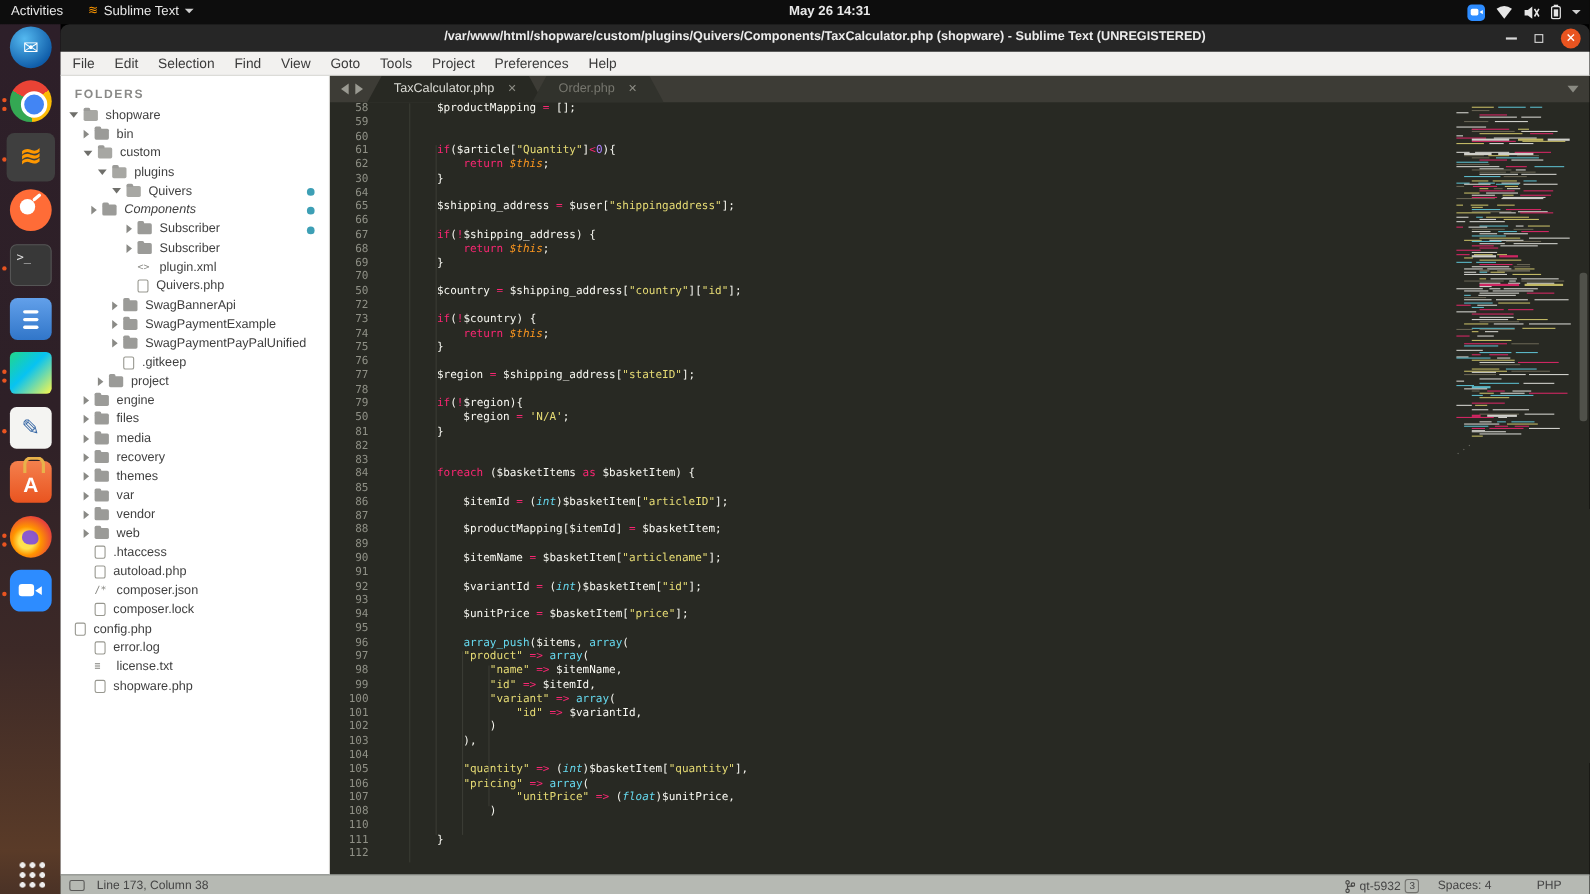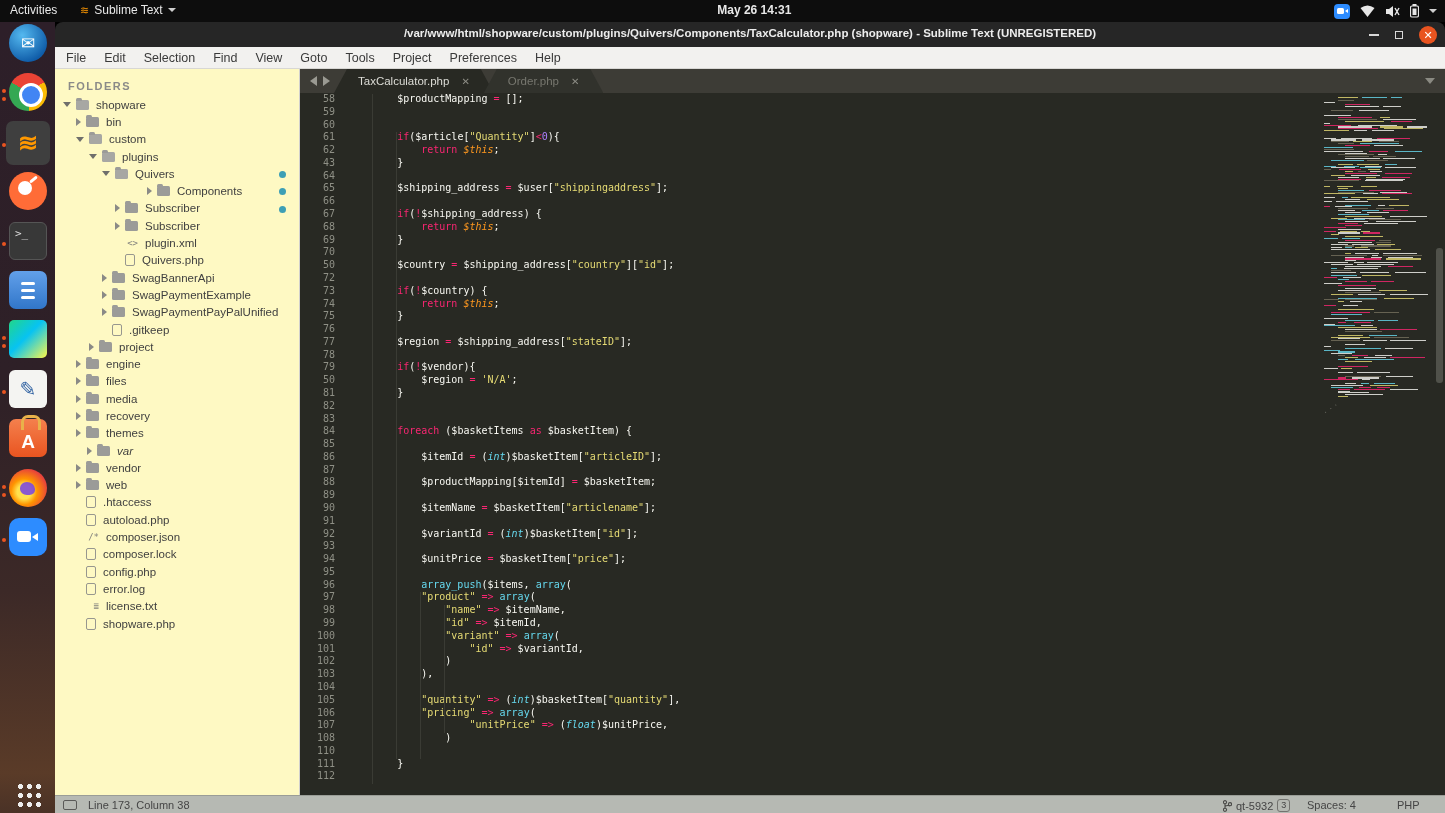--- a/index.html
+++ b/index.html
@@ -72,22 +72,22 @@
   #win-controls { position:absolute; right:8px; top:0; height:25px; display:flex; align-items:center; gap:16px; }
   .wc-min { width:10px; height:2px; background:#d8d8d8; }
   .wc-max { width:8px; height:8px; border:1.5px solid #d8d8d8; }
   .wc-close { width:18px; height:18px; border-radius:50%; background:#e95420; color:#fff; font-size:11px;
     display:flex; align-items:center; justify-content:center; line-height:0; }
   #menu-bar { position:absolute; left:0; top:25px; width:100%; height:22px; background:#f2f1ef;
     display:flex; align-items:center; padding-left:2px; border-bottom:1px solid #d8d7d4; }
   .menu-item { padding:0 9px; font-size:12.5px; color:#3a3a3a; cursor:pointer; }
 
   
-  #sidebar { position:absolute; left:0; top:47px; width:245px; height:726px; background:#fef9c3; overflow:hidden;
-    border-right:1px solid #d2d1ce;text-align:right; }
+  #sidebar { position:absolute; left:0; top:47px; width:245px; height:726px; background:#ffffff; overflow:hidden;
+    border-right:1px solid #d2d1ce; }
   #folders-header { position:absolute; left:13px; top:11px; font-size:11px; font-weight:bold; color:#8a8a88; letter-spacing:1.5px; }
   #tree { position:absolute; left:0; top:27px; width:100%; }
   .tree-row { position:relative; height:17.3px; display:flex; align-items:center; font-size:11.5px; color:#3f3f3f; cursor:pointer; }
   .tr-arrow { width:0; height:0; margin-right:5px; flex:none; }
   .tr-arrow.right { border-top:4px solid transparent; border-bottom:4px solid transparent; border-left:5px solid #8a8a86; }
   .tr-arrow.down { border-left:4px solid transparent; border-right:4px solid transparent; border-top:5px solid #6f6f6b; }
   .tr-arrow.none { border:none; width:5px; }
   .tr-ico { flex:none; margin-right:7px; position:relative; }
   .ico-folder { width:13px; height:10px; background:#9b9b98; border-radius:1.5px; }
   .ico-folder::before { content:""; position:absolute; left:0; top:-2px; width:6px; height:3px; background:#9b9b98; border-radius:1.5px 1.5px 0 0; }
@@ -287,21 +287,21 @@
           <span class="tr-arrow down"></span>
           <span class="tr-ico ico-folder open"></span>
           <span>plugins</span>
         </div>
         <div class="tree-row" style="padding-left: 47px;">
           <span class="tr-arrow down"></span>
           <span class="tr-ico ico-folder open"></span>
           <span>Quivers</span>
           <span class="tr-dot"></span>
         </div>
-        <div class="tree-row" style="padding-left: 92px;">
+        <div class="tree-row" style="padding-left: 28px; font-style: italic;">
           <span class="tr-arrow right"></span>
           <span class="tr-ico ico-folder"></span>
           <span>Components</span>
           <span class="tr-dot"></span>
         </div>
         <div class="tree-row" style="padding-left: 60px;">
           <span class="tr-arrow right"></span>
           <span class="tr-ico ico-folder"></span>
           <span>Subscriber</span>
           <span class="tr-dot"></span>
@@ -364,21 +364,21 @@
         <div class="tree-row" style="padding-left: 21px;">
           <span class="tr-arrow right"></span>
           <span class="tr-ico ico-folder"></span>
           <span>recovery</span>
         </div>
         <div class="tree-row" style="padding-left: 21px;">
           <span class="tr-arrow right"></span>
           <span class="tr-ico ico-folder"></span>
           <span>themes</span>
         </div>
-        <div class="tree-row" style="padding-left: 32px; font-style: italic;">
+        <div class="tree-row" style="padding-left: 21px;">
           <span class="tr-arrow right"></span>
           <span class="tr-ico ico-folder"></span>
           <span>var</span>
         </div>
         <div class="tree-row" style="padding-left: 21px;">
           <span class="tr-arrow right"></span>
           <span class="tr-ico ico-folder"></span>
           <span>vendor</span>
         </div>
         <div class="tree-row" style="padding-left: 21px;">
@@ -399,21 +399,21 @@
         <div class="tree-row" style="padding-left: 21px;">
           <span class="tr-arrow none"></span>
           <span class="tr-ico ico-text">/*</span>
           <span>composer.json</span>
         </div>
         <div class="tree-row" style="padding-left: 21px;">
           <span class="tr-arrow none"></span>
           <span class="tr-ico ico-file"></span>
           <span>composer.lock</span>
         </div>
-        <div class="tree-row" style="padding-left: 21px;">
+        <div class="tree-row" style="padding-left: 3px;">
           <span class="tr-arrow none"></span>
           <span class="tr-ico ico-file"></span>
           <span>config.php</span>
         </div>
         <div class="tree-row" style="padding-left: 21px;">
           <span class="tr-arrow none"></span>
           <span class="tr-ico ico-file"></span>
           <span>error.log</span>
         </div>
         <div class="tree-row" style="padding-left: 21px;">
@@ -452,37 +452,37 @@
       <div class="indent-guide" style="left:72px; top:1px;  height:690px"></div>
       <div class="indent-guide" style="left:96px; top:39px; height:627px"></div>
       <div class="indent-guide" style="left:120px;top:499px;height:167px"></div>
       <div class="indent-guide" style="left:144px;top:512px;height:128px"></div>
       <div id="code-lines">
           <div class="code-line"><span class="ln">58</span><span class="lc"><span class="tk-w">        $productMapping </span><span class="tk-k">=</span><span class="tk-w"> [];</span></span></div>
           <div class="code-line"><span class="ln">59</span><span class="lc">&nbsp;</span></div>
           <div class="code-line"><span class="ln">60</span><span class="lc">&nbsp;</span></div>
           <div class="code-line"><span class="ln">61</span><span class="lc"><span class="tk-w">        </span><span class="tk-k">if</span><span class="tk-w">($article[</span><span class="tk-s">"Quantity"</span><span class="tk-w">]</span><span class="tk-k">&lt;</span><span class="tk-n">0</span><span class="tk-w">){</span></span></div>
           <div class="code-line"><span class="ln">62</span><span class="lc"><span class="tk-w">            </span><span class="tk-k">return</span><span class="tk-w"> </span><span class="tk-o">$this</span><span class="tk-w">;</span></span></div>
-          <div class="code-line"><span class="ln">43</span><span class="lc"><span class="tk-w">        }</span></span></div>
+          <div class="code-line"><span class="ln">30</span><span class="lc"><span class="tk-w">        }</span></span></div>
           <div class="code-line"><span class="ln">64</span></div>
           <div class="code-line"><span class="ln">65</span><span class="lc"><span class="tk-w">        $shipping_address </span><span class="tk-k">=</span><span class="tk-w"> $user[</span><span class="tk-s">"shippingaddress"</span><span class="tk-w">];</span></span></div>
           <div class="code-line"><span class="ln">66</span><span class="lc">&nbsp;</span></div>
           <div class="code-line"><span class="ln">67</span><span class="lc"><span class="tk-w">        </span><span class="tk-k">if</span><span class="tk-w">(</span><span class="tk-k">!</span><span class="tk-w">$shipping_address) {</span></span></div>
           <div class="code-line"><span class="ln">68</span><span class="lc"><span class="tk-w">            </span><span class="tk-k">return</span><span class="tk-w"> </span><span class="tk-o">$this</span><span class="tk-w">;</span></span></div>
           <div class="code-line"><span class="ln">69</span><span class="lc"><span class="tk-w">        }</span></span></div>
           <div class="code-line"><span class="ln">70</span><span class="lc">&nbsp;</span></div>
           <div class="code-line"><span class="ln">50</span><span class="lc"><span class="tk-w">        $country </span><span class="tk-k">=</span><span class="tk-w"> $shipping_address[</span><span class="tk-s">"country"</span><span class="tk-w">][</span><span class="tk-s">"id"</span><span class="tk-w">];</span></span></div>
           <div class="code-line"><span class="ln">72</span><span class="lc">&nbsp;</span></div>
           <div class="code-line"><span class="ln">73</span><span class="lc"><span class="tk-w">        </span><span class="tk-k">if</span><span class="tk-w">(</span><span class="tk-k">!</span><span class="tk-w">$country) {</span></span></div>
           <div class="code-line"><span class="ln">74</span><span class="lc"><span class="tk-w">            </span><span class="tk-k">return</span><span class="tk-w"> </span><span class="tk-o">$this</span><span class="tk-w">;</span></span></div>
           <div class="code-line"><span class="ln">75</span><span class="lc"><span class="tk-w">        }</span></span></div>
           <div class="code-line"><span class="ln">76</span><span class="lc">&nbsp;</span></div>
           <div class="code-line"><span class="ln">77</span><span class="lc"><span class="tk-w">        $region </span><span class="tk-k">=</span><span class="tk-w"> $shipping_address[</span><span class="tk-s">"stateID"</span><span class="tk-w">];</span></span></div>
           <div class="code-line"><span class="ln">78</span><span class="lc">&nbsp;</span></div>
-          <div class="code-line"><span class="ln">79</span><span class="lc"><span class="tk-w">        </span><span class="tk-k">if</span><span class="tk-w">(</span><span class="tk-k">!</span><span class="tk-w">$vendor){</span></span></div>
+          <div class="code-line"><span class="ln">79</span><span class="lc"><span class="tk-w">        </span><span class="tk-k">if</span><span class="tk-w">(</span><span class="tk-k">!</span><span class="tk-w">$region){</span></span></div>
           <div class="code-line"><span class="ln">50</span><span class="lc"><span class="tk-w">            $region </span><span class="tk-k">=</span><span class="tk-w"> </span><span class="tk-s">'N/A'</span><span class="tk-w">;</span></span></div>
           <div class="code-line"><span class="ln">81</span><span class="lc"><span class="tk-w">        }</span></span></div>
           <div class="code-line"><span class="ln">82</span><span class="lc">&nbsp;</span></div>
           <div class="code-line"><span class="ln">83</span><span class="lc">&nbsp;</span></div>
           <div class="code-line"><span class="ln">84</span><span class="lc"><span class="tk-w">        </span><span class="tk-k">foreach</span><span class="tk-w"> ($basketItems </span><span class="tk-k">as</span><span class="tk-w"> $basketItem) {</span></span></div>
           <div class="code-line"><span class="ln">85</span><span class="lc">&nbsp;</span></div>
           <div class="code-line"><span class="ln">86</span><span class="lc"><span class="tk-w">            $itemId </span><span class="tk-k">=</span><span class="tk-w"> (</span><span class="tk-i">int</span><span class="tk-w">)$basketItem[</span><span class="tk-s">"articleID"</span><span class="tk-w">];</span></span></div>
           <div class="code-line"><span class="ln">87</span><span class="lc">&nbsp;</span></div>
           <div class="code-line"><span class="ln">88</span><span class="lc"><span class="tk-w">            $productMapping[$itemId] </span><span class="tk-k">=</span><span class="tk-w"> $basketItem;</span></span></div>
           <div class="code-line"><span class="ln">89</span><span class="lc">&nbsp;</span></div>

